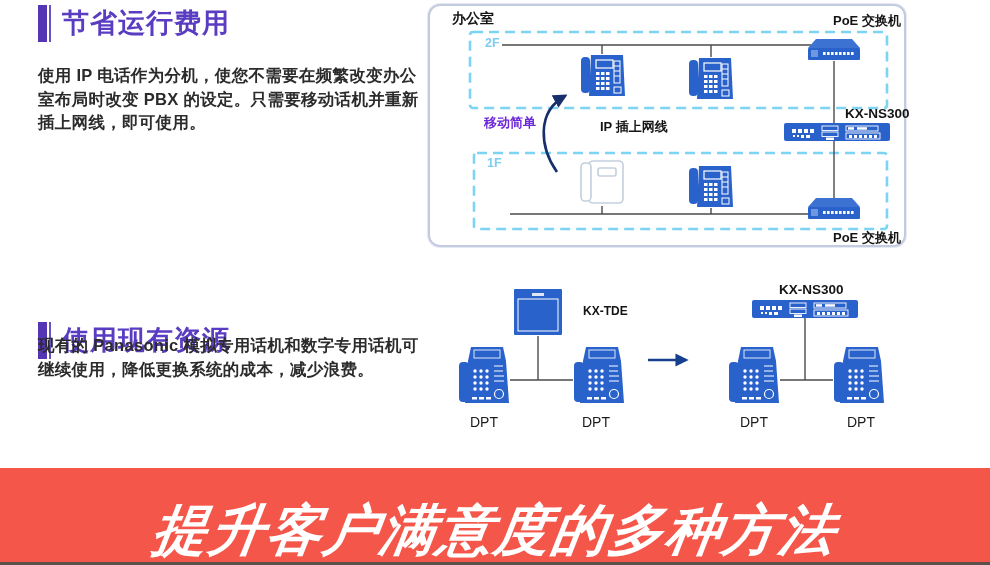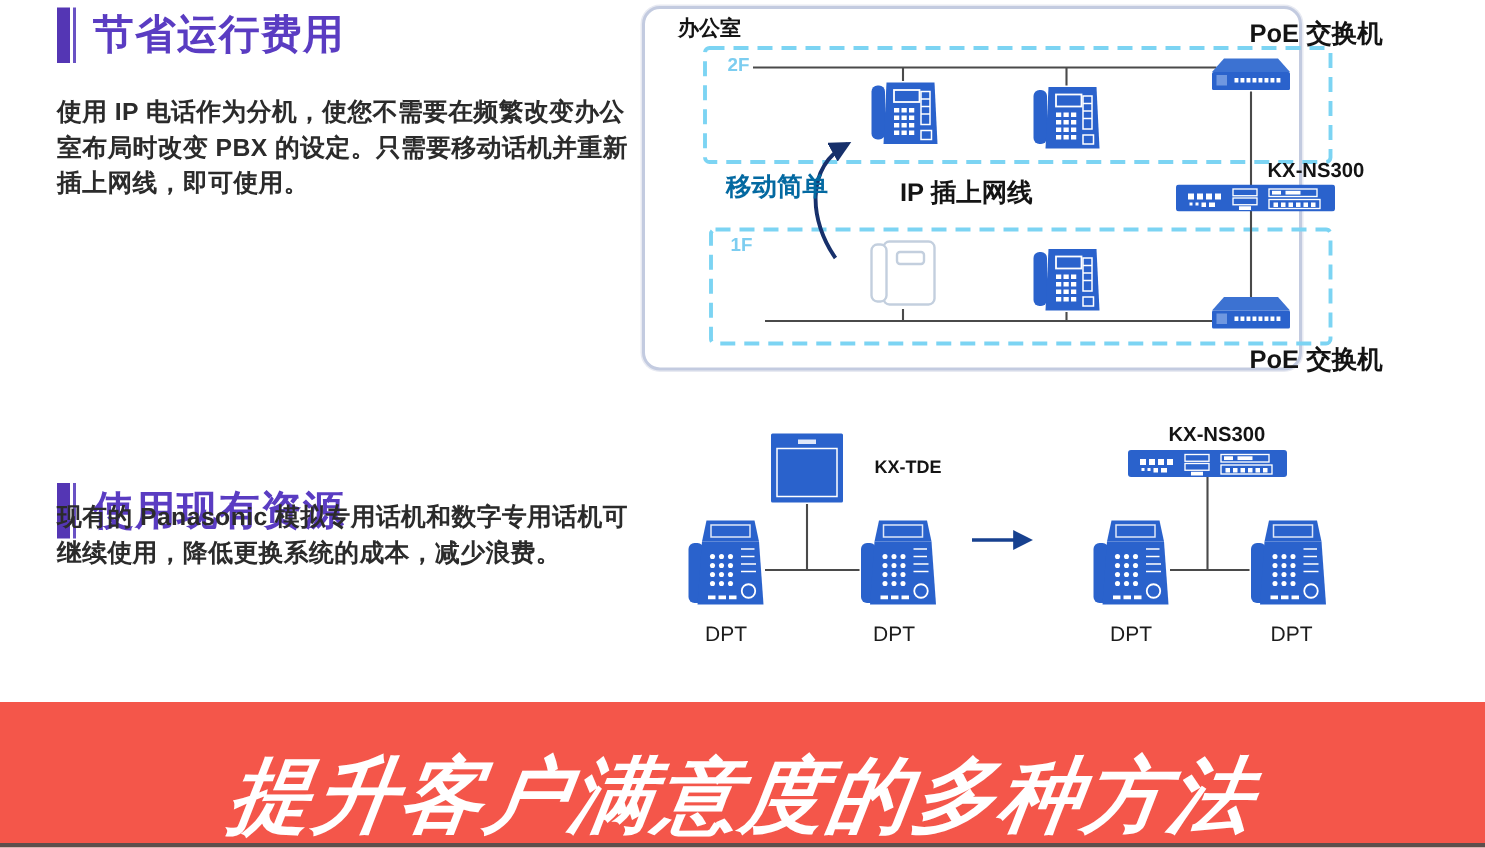--- a/index.html
+++ b/index.html
@@ -9,28 +9,28 @@
   
   .heading { position:absolute; display:flex; align-items:center; gap:9px; }
   .hbar { display:inline-block; width:15px; height:37px;
           background:linear-gradient(90deg,#5436b4 0px,#5436b4 9px,transparent 9px,transparent 11px,#6a52c4 11px,#6a52c4 13px,transparent 13px); }
   .heading h2 { font-size:27px; font-weight:bold; color:#5a3cc2; letter-spacing:1px; line-height:1; }
 
   .bodytext { position:absolute; font-size:16.5px; font-weight:600; color:#2b2b2b;
               line-height:23.5px; white-space:pre-line; letter-spacing:.3px;margin-top:12px; }
 
   
-  .office { position:absolute; left:428px; top:4px; width:440px; height:243px;
+  .office { position:absolute; left:428px; top:4px; width:478px; height:243px;
             background:#fff; border:2px solid #c3cbe0; border-radius:12px;
             box-shadow:0 0 0 1px #e8eaf2; }
   .ovl { position:absolute; left:0; top:0; }
 
-  .lbl { position:absolute; font-weight:bold; font-size:17px; color:#141414; white-space:nowrap; line-height:1.1; }
+  .lbl { position:absolute; font-weight:bold; font-size:13px; color:#141414; white-space:nowrap; line-height:1.1; }
   .lbl.floor { color:#7ccdf0; font-size:12.5px; }
-  .lbl.cyan { color:#0369a1; }
+  .lbl.cyan { color:#6d28d9; }
   .lbl.dpt { font-size:14px; font-weight:400; color:#1c1c1c; }
 
   .dev { position:absolute; }
 
   
   .mig { position:absolute; left:440px; top:270px; width:550px; height:170px; }
 
   
   .banner { position:absolute; left:0; top:468px; width:990px; height:97px;
             background:#f4564a; border-bottom:3px solid #5c4f4c; }

